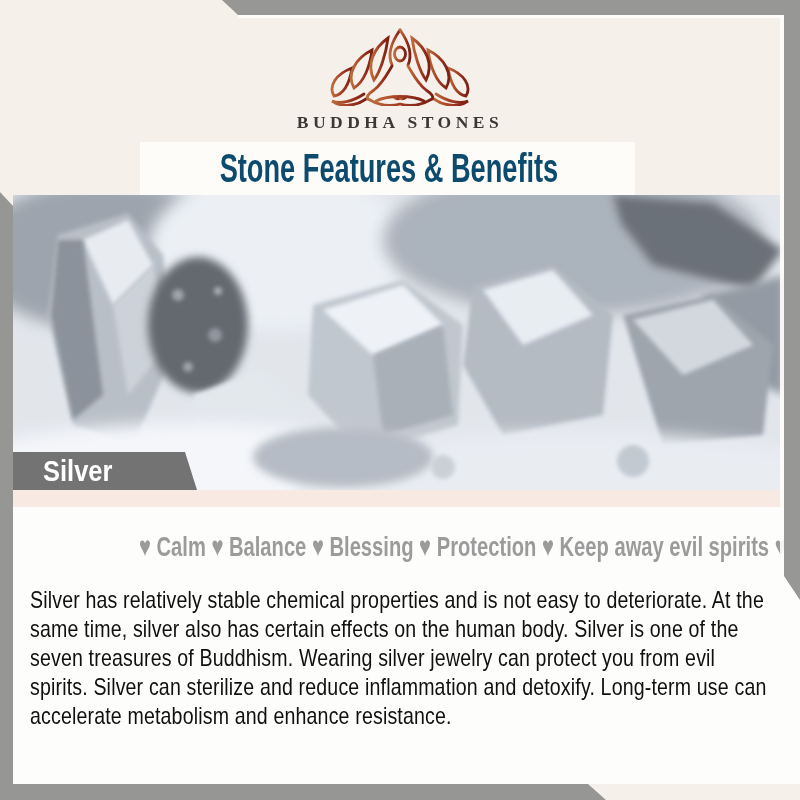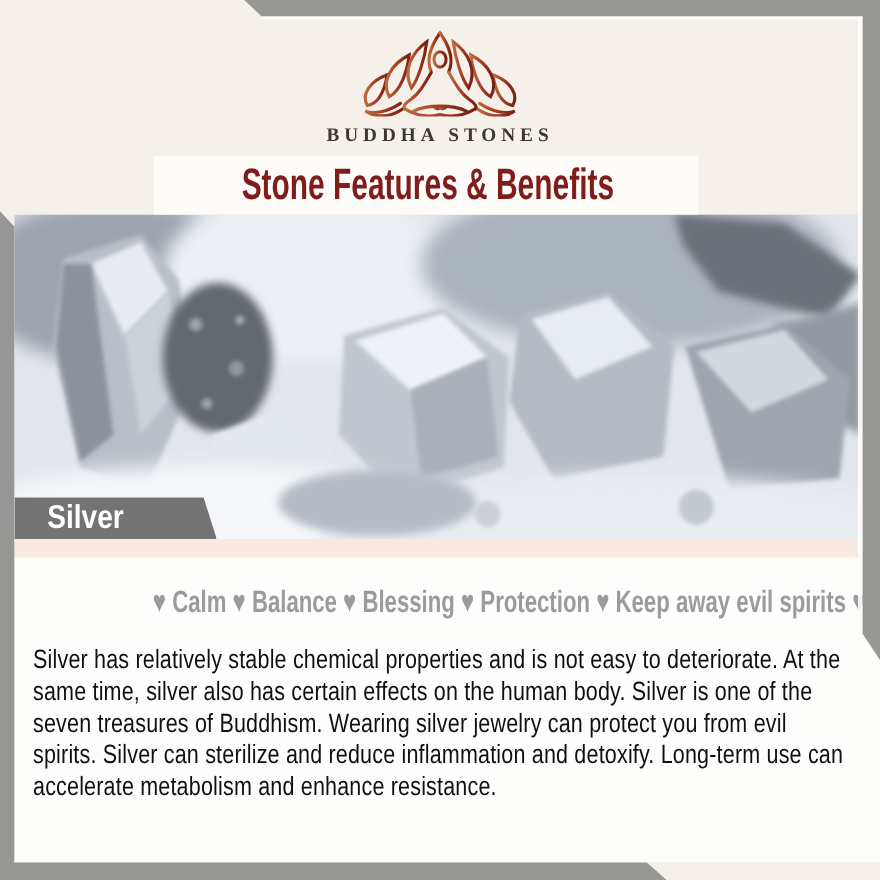--- a/index.html
+++ b/index.html
@@ -16,21 +16,21 @@
 
   
   .brand-logo{position:absolute;left:328px;top:28px;width:144px;height:78px;z-index:2;}
   .brand-name{position:absolute;left:0;top:112px;width:800px;text-align:center;
     font-family:"Liberation Serif",serif;font-size:17.5px;font-weight:600;
     letter-spacing:4.5px;color:#3c3733;z-index:2;}
 
   
   .title-band{position:absolute;left:140px;top:142px;width:495px;height:53px;background:#fdfcf9;z-index:2;}
   .section-title{margin:0;width:100%;text-align:right;line-height:53px;white-space:nowrap;
-    font-size:40px;font-weight:bold;color:#7f1d1d;}
+    font-size:40px;font-weight:bold;color:#0c4a6e;}
   .cx{display:inline-block;transform:scaleX(0.68);}
 
   
   .photo{position:absolute;left:13px;top:195px;width:771px;height:295px;overflow:hidden;background:#e7eaed;z-index:1;}
   .photo svg{display:block;width:100%;height:100%;}
 
   
   .ribbon{position:absolute;left:13px;top:452px;width:184px;height:38px;background:#737373;z-index:3;
     clip-path:polygon(0 0,172px 0,184px 100%,0 100%);}
   .ribbon-label{display:inline-block;margin-left:30px;line-height:37px;font-size:30px;font-weight:bold;

